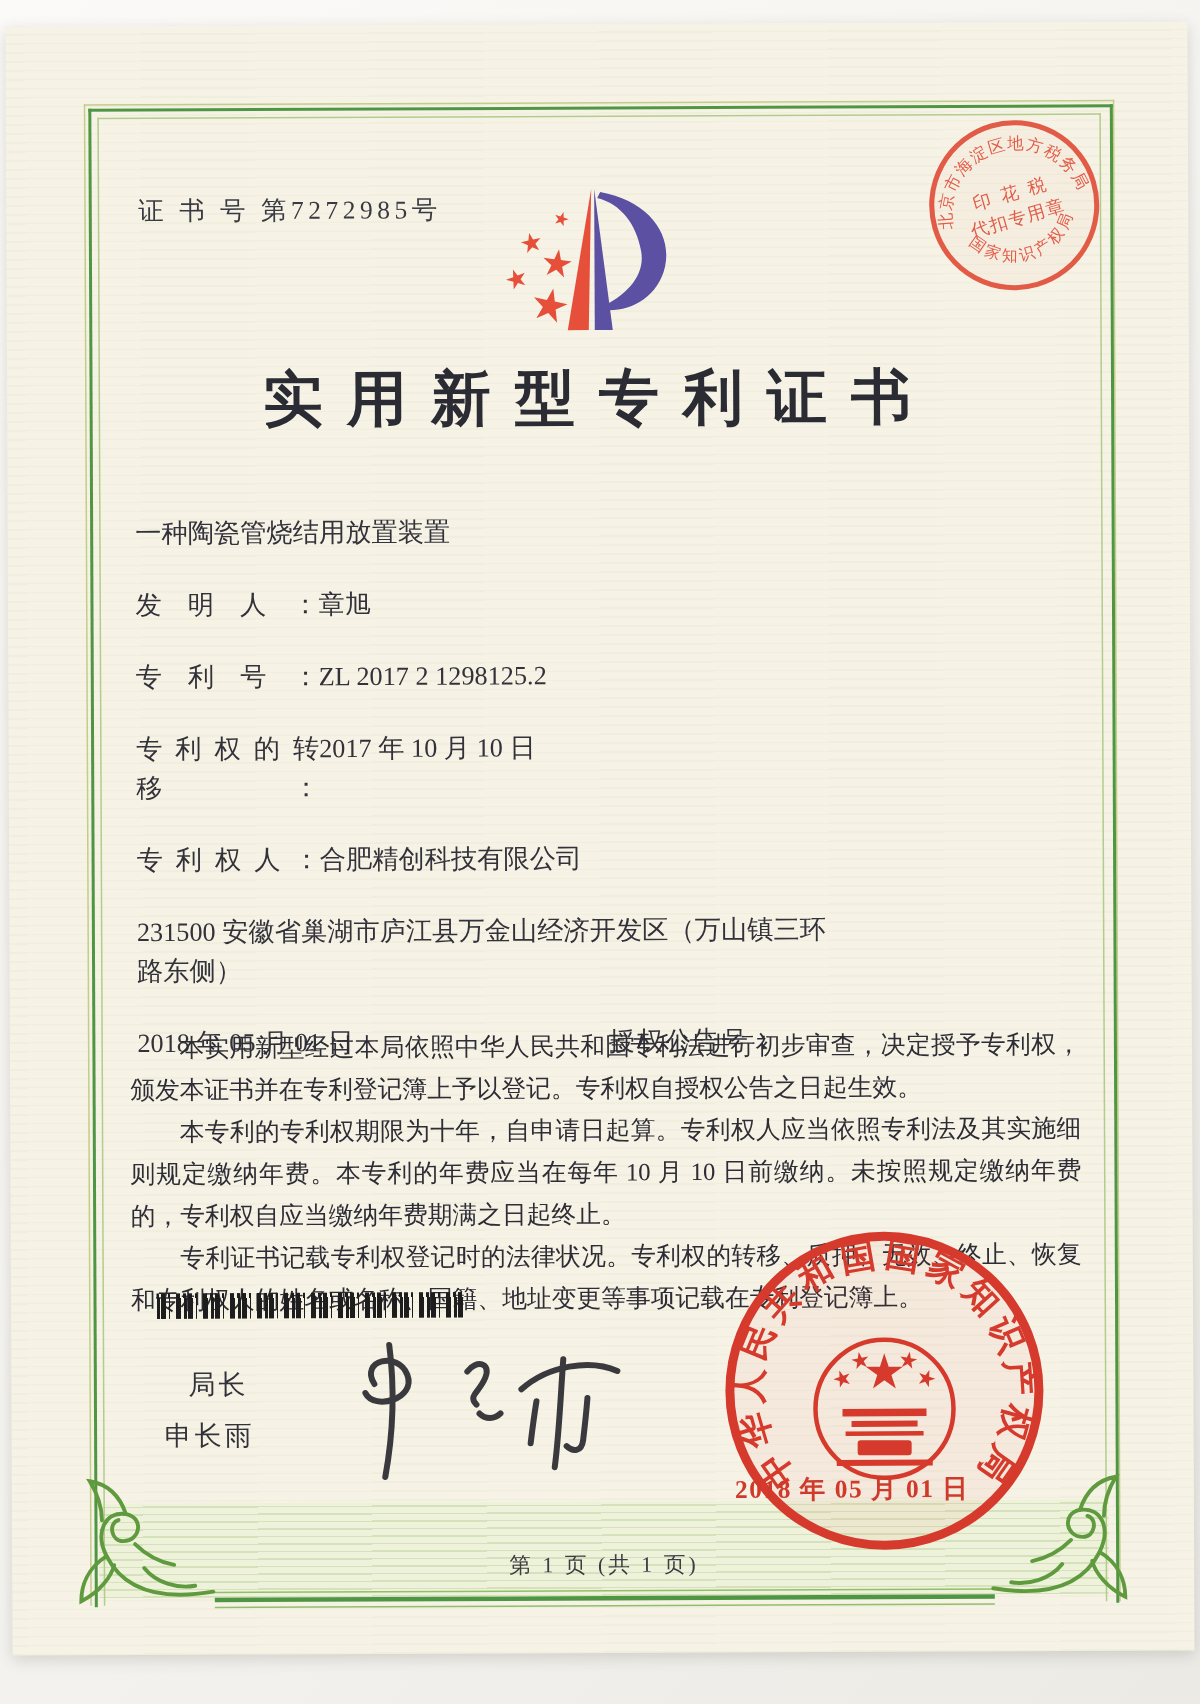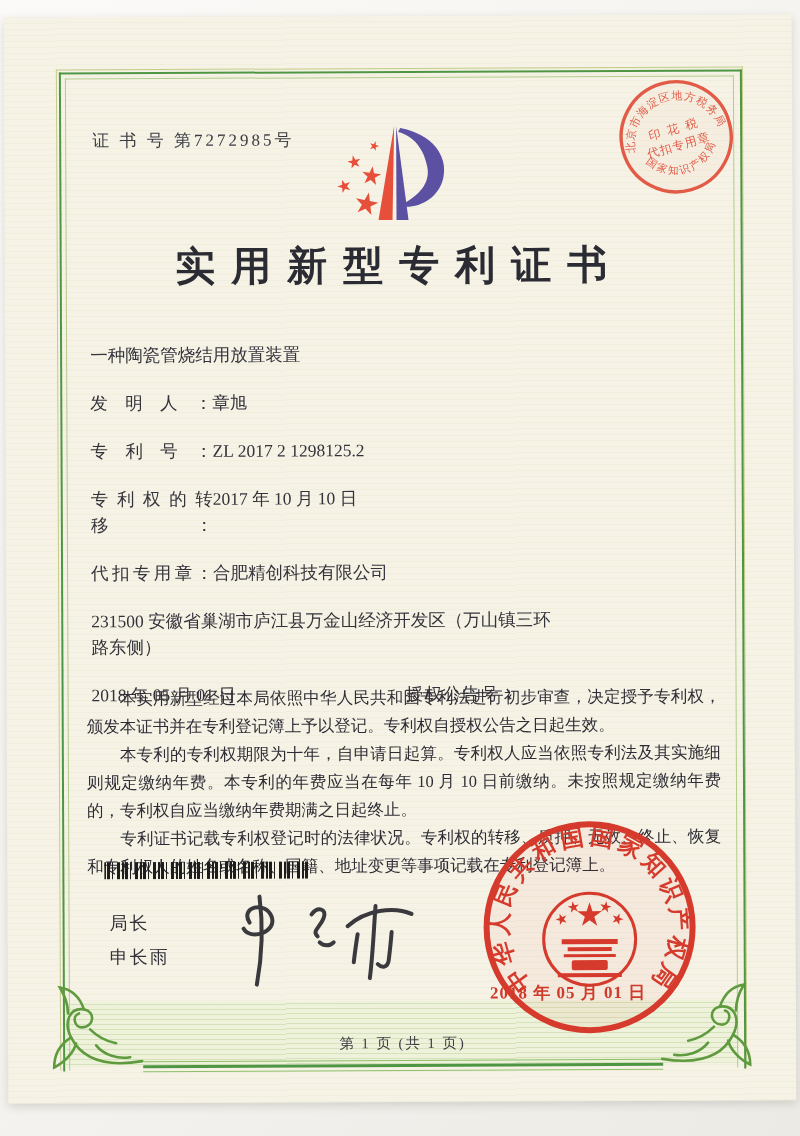--- a/index.html
+++ b/index.html
@@ -41,21 +41,21 @@
   .grant-group{display:flex;margin-left:106px;gap:44px;}
   .grant-group .flabel{width:112px;flex:0 0 112px;}
   
   .paras{position:absolute;left:80px;top:668px;width:634px;font-size:16.5px;
          line-height:28px;color:#2e2d35;text-align:justify;}
   .paras p{margin:0;text-indent:2em;}
   
   .barcode{position:absolute;left:97px;top:845px;width:205px;height:17px;
     background:repeating-linear-gradient(90deg,#1d1d1d 0 2px,transparent 2px 3px,#1d1d1d 3px 6px,transparent 6px 8px,#1d1d1d 8px 9px,transparent 9px 13px,#1d1d1d 13px 16px,transparent 16px 18px);}
   
-  .issuer-title{position:absolute;left:102px;top:894px;font-size:18px;color:#33323a;letter-spacing:2px;}
+  .issuer-title{position:absolute;left:118px;top:894px;font-size:18px;color:#33323a;letter-spacing:2px;}
   .issuer-name{position:absolute;left:102px;top:928px;font-size:18px;color:#33323a;letter-spacing:2px;}
   .signature{position:absolute;left:212px;top:872px;width:200px;height:108px;}
   
   .seal{position:absolute;left:470px;top:800px;width:224px;height:224px;}
   .seal-date{position:absolute;left:482px;top:966px;font-size:17px;font-weight:600;
              color:#cf3a2b;letter-spacing:1px;z-index:5;}
   
   .tax-stamp{position:absolute;left:612px;top:62px;width:120px;height:120px;transform:rotate(-16deg);opacity:.93;}
   
   .footer{position:absolute;left:55px;top:1018px;width:679px;text-align:center;
@@ -141,21 +141,21 @@
     </div>
     <div class="frow">
       <span class="flabel">专利号：</span>
       <span class="fvalue">ZL 2017 2 1298125.2</span>
     </div>
     <div class="frow">
       <span class="flabel">专利权的转移：</span>
       <span class="fvalue">2017 年 10 月 10 日</span>
     </div>
     <div class="frow">
-      <span class="flabel">代扣专用章：</span>
+      <span class="flabel">专利权人：</span>
       <span class="fvalue">合肥精创科技有限公司</span>
     </div>
     <div class="frow">
       <span class="fvalue">231500 安徽省巢湖市庐江县万金山经济开发区（万山镇三环路东侧）</span>
     </div>
     <div class="frow last">
       <span class="fvalue" style="max-width:208px;flex:0 0 208px;">2018 年 05 月 01 日</span>
       <span class="grant-group">
         <span class="flabel">授权公告号：</span>
       </span>

